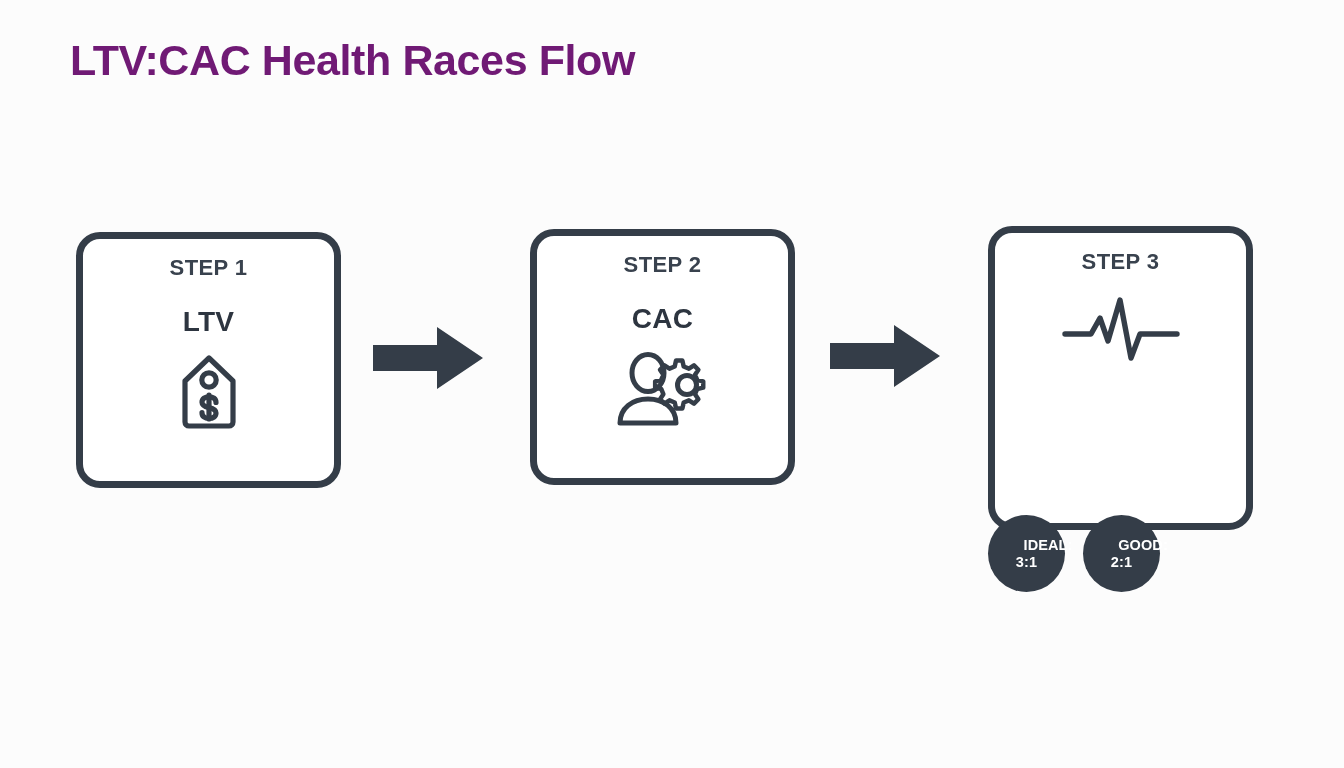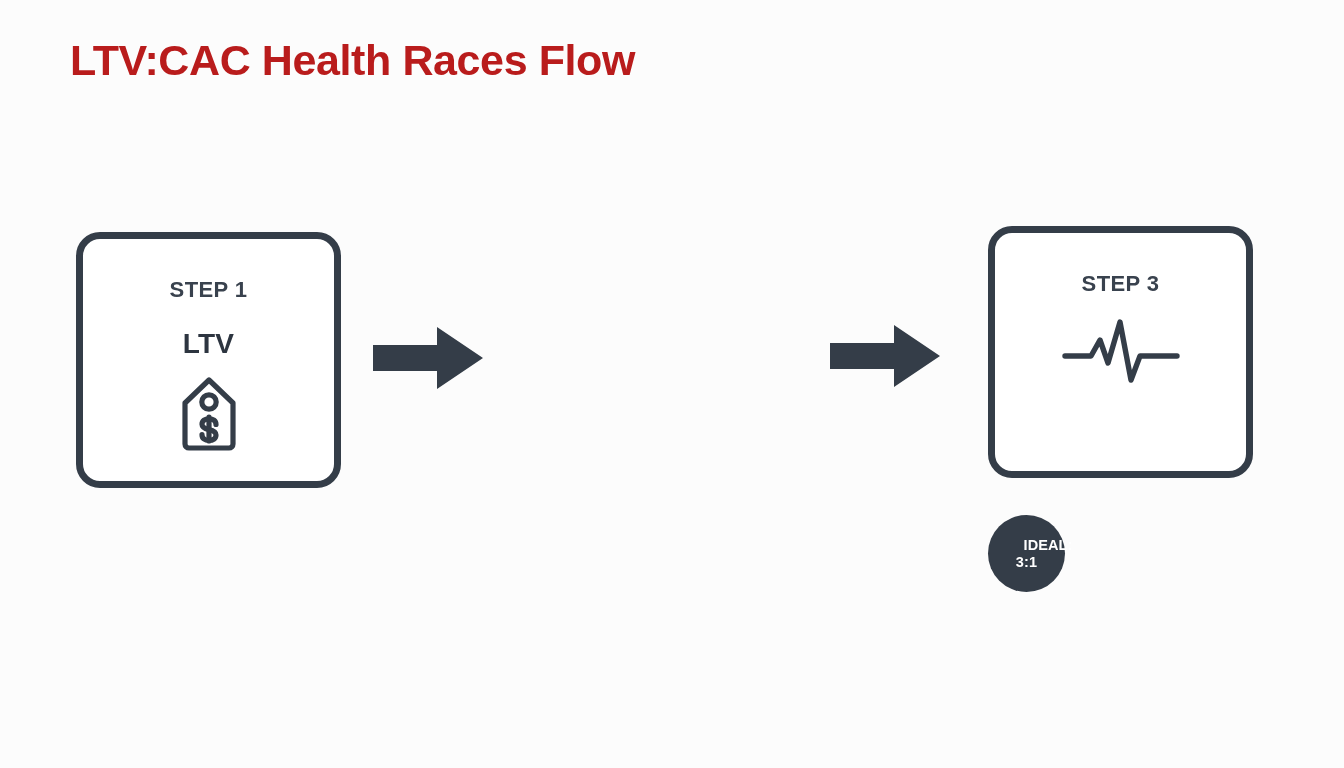--- a/index.html
+++ b/index.html
@@ -22,42 +22,42 @@
     height: 768px;
   }
 
   
   .page-title {
     position: absolute;
     left: 70px;
     top: 36px;
     font-size: 43px;
     font-weight: bold;
-    color: #b91c1c;
+    color: #701a75;
     letter-spacing: -0.4px;
     white-space: nowrap;
   }
 
   
   .step-card {
     position: absolute;
     box-sizing: border-box;
     background: #ffffff;
     border: 7px solid #343d48;
     border-radius: 24px;
     display: flex;
     flex-direction: column;
     align-items: center;
   }
   .step-card.c1 { left: 76px;  top: 232px; width: 265px; height: 256px; }
   .step-card.c2 { left: 530px; top: 229px; width: 265px; height: 256px; }
-  .step-card.c3 { left: 988px; top: 226px; width: 265px; height: 252px; }
+  .step-card.c3 { left: 988px; top: 226px; width: 265px; height: 304px; }
 
   .step-label {
-    margin-top: 40px;
+    margin-top: 18px;
     font-size: 22px;
     font-weight: bold;
     color: #39424e;
     letter-spacing: 0.4px;
     text-align: center;
     line-height: 1;
   }
   .step-name {
     margin-top: 29px;
     font-size: 28px;
@@ -146,20 +146,37 @@
       </svg>
     </div>
   </div>
 
   <div class="flow-arrow a1">
     <svg width="110" height="62" viewBox="0 0 110 62">
       <path d="M0 18 L64 18 L64 0 L110 31 L64 62 L64 44 L0 44 Z" fill="#343d48"></path>
     </svg>
   </div>
 
+  <div class="step-card c2">
+    <div class="step-label">STEP 2</div>
+    <div class="step-name">CAC</div>
+    <div class="step-icon">
+      <svg width="92" height="76" viewBox="0 0 92 76" fill="none" stroke="#343d48" stroke-width="5" stroke-linecap="round" stroke-linejoin="round">
+        <ellipse cx="31" cy="22" rx="16" ry="18.5"></ellipse>
+        <path d="M3 72 C3 57 15.5 48 31 48 C46.5 48 59 57 59 72 Z"></path>
+        <path d="M66.5 8.5 L73.5 8.5 L75 15.2 L80.8 17.6 L86.4 13.9 L91.3 18.8
+                 L87.6 24.4 L90 30.2 L96.7 31.7 L96.7 38.7 L90 40.2 L87.6 46
+                 L91.3 51.6 L86.4 56.5 L80.8 52.8 L75 55.2 L73.5 61.9 L66.5 61.9
+                 L65 55.2 L59.2 52.8 L53.6 56.5 L48.7 51.6 L52.4 46 L50 40.2
+                 L43.3 38.7 L43.3 31.7 L50 30.2 L52.4 24.4 L48.7 18.8 L53.6 13.9
+                 L59.2 17.6 L65 15.2 Z" transform="translate(-8,0) scale(0.9) translate(8,2)"></path>
+        <circle cx="70" cy="34" r="9.5"></circle>
+      </svg>
+    </div>
+  </div>
 
   <div class="flow-arrow a2">
     <svg width="110" height="62" viewBox="0 0 110 62">
       <path d="M0 18 L64 18 L64 0 L110 31 L64 62 L64 44 L0 44 Z" fill="#343d48"></path>
     </svg>
   </div>
 
   <div class="step-card c3">
     <div class="step-label">STEP 3</div>
     <div class="step-icon">
@@ -167,15 +184,19 @@
         <path d="M4 38 L30 38 L39 22 L47 45 L59 4 L70 62 L79 38 L116 38"></path>
       </svg>
     </div>
   </div>
 
   <div class="badge-row">
     <div class="ratio-badge">
       <span class="badge-title">IDEAL:</span>
       <span class="badge-value">3:1</span>
     </div>
+    <div class="ratio-badge">
+      <span class="badge-title">GOOD:</span>
+      <span class="badge-value">2:1</span>
+    </div>
   </div>
 
 </div>
 
 </body></html>

